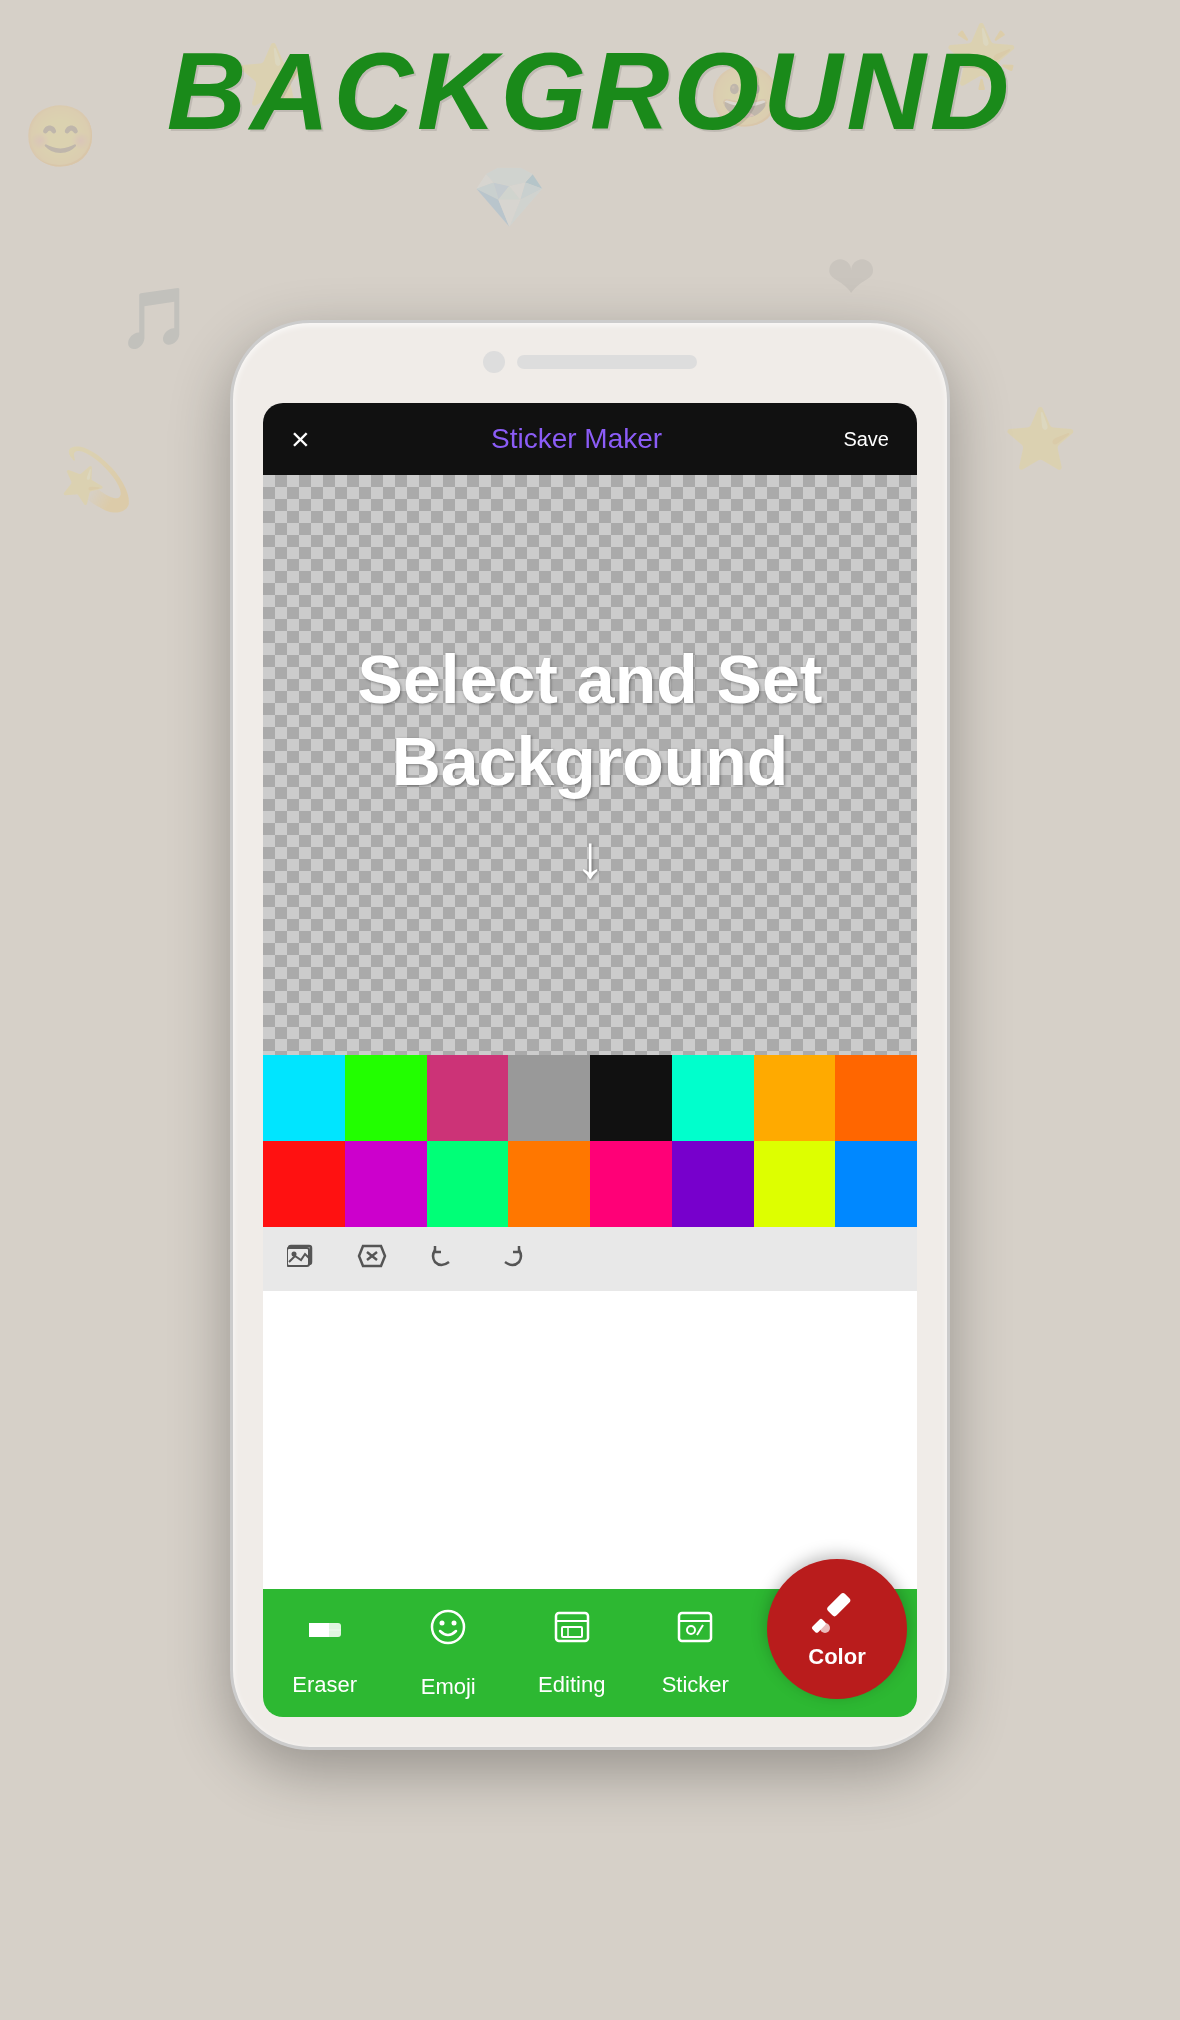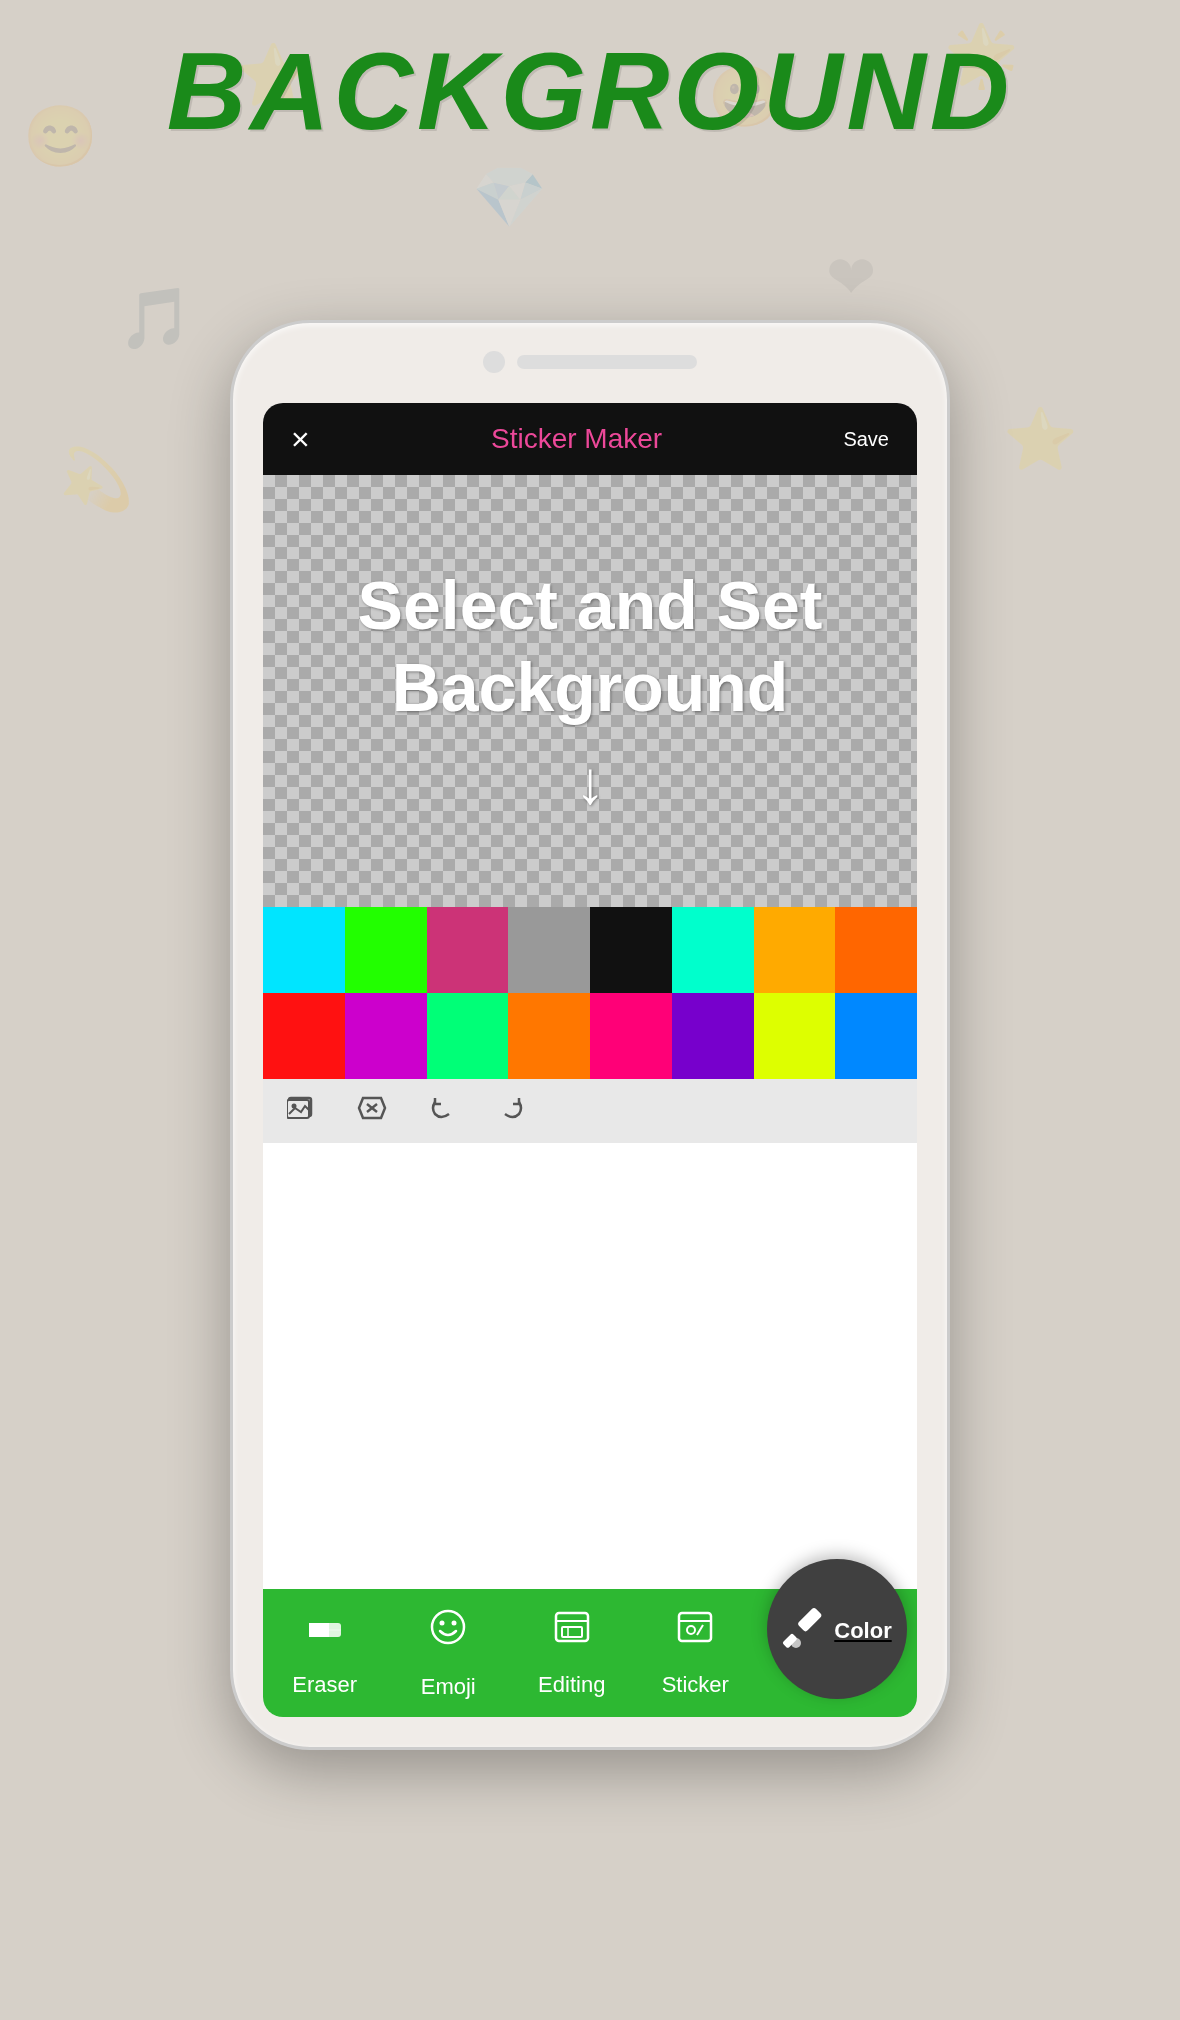--- a/index.html
+++ b/index.html
@@ -116,34 +116,34 @@
       align-items: center;
       justify-content: space-between;
       padding: 0 28px;
     }
     .app-header-close {
       color: #fff;
       font-size: 32px;
       font-weight: 300;
     }
     .app-header-title {
-      color: #ec4899;
+      color: #8b5cf6;
       font-size: 28px;
       font-weight: 400;
     }
     .app-header-save {
       color: #fff;
       font-size: 20px;
       font-weight: 400;
     }
 
     
     .canvas-area {
       width: 100%;
-      height: 432px;
+      height: 580px;
       background: repeating-conic-gradient(#aaa 0% 25%, #ccc 0% 50%) 0 0 / 24px 24px;
       display: flex;
       flex-direction: column;
       align-items: center;
       justify-content: center;
       position: relative;
     }
 
     .canvas-text-main {
       color: #fff;
@@ -372,28 +372,27 @@
         </div>
 
         <div style="position:relative; width:160px; flex-shrink:0; height:128px; display:flex; align-items:flex-end; justify-content:center;">
           <div style="
             position:absolute;
             top:-30px;
             left:50%;
             transform:translateX(-50%);
             width:140px;
             height:140px;
-            background:#404040;
+            background:#b91c1c;
             border-radius:50%;
             box-shadow: 0 -4px 16px rgba(0,0,0,0.25);
             display:flex;
-            flex-direction:row;
+            flex-direction:column;
             align-items:center;
             justify-content:center;
-            text-decoration:underline;
           ">
             <svg width="52" height="52" viewBox="0 0 52 52" fill="none">
               <rect x="32" y="4" width="12" height="24" rx="3" transform="rotate(45 32 4)" fill="white"></rect>
               <rect x="10" y="30" width="8" height="14" rx="2" transform="rotate(45 10 30)" fill="white"></rect>
               <circle cx="14" cy="40" r="5" fill="white" opacity="0.7"></circle>
             </svg>
             <span style="font-size:22px; color:#fff; font-weight:700; margin-top:4px;">Color</span>
           </div>
         </div>
 

